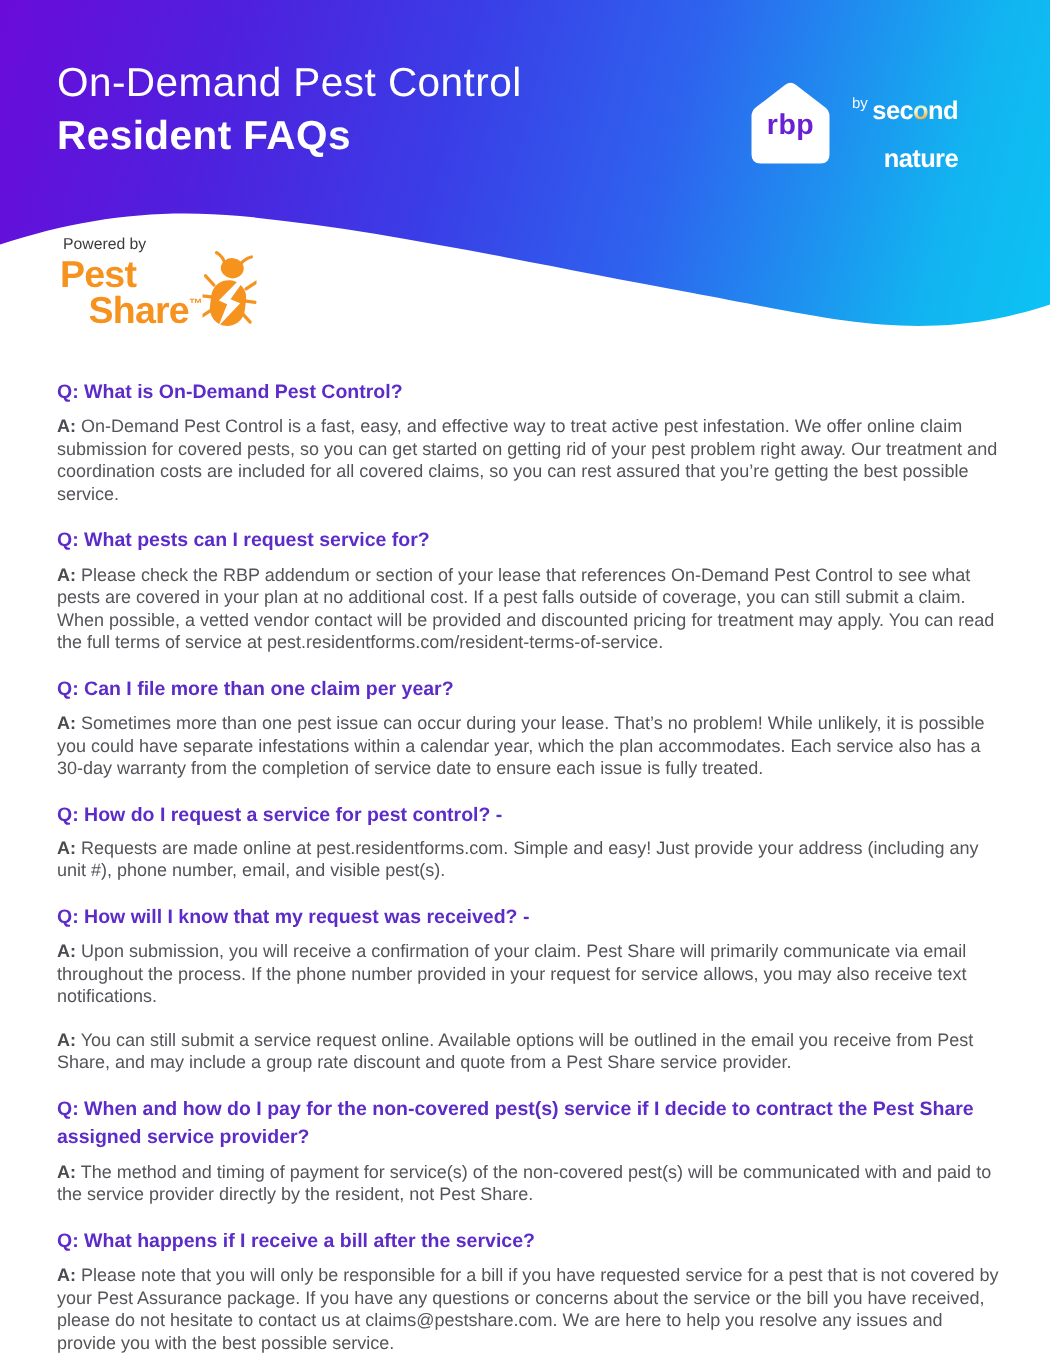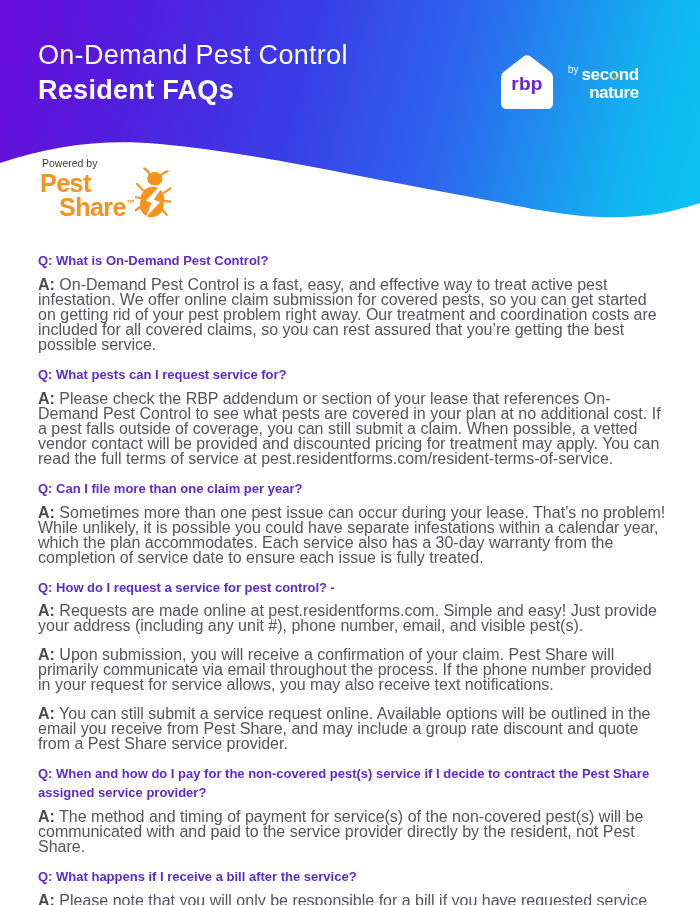--- a/index.html
+++ b/index.html
@@ -20,21 +20,21 @@
   .rbp-lockup { position: absolute; left: 497px; top: 52px; display: flex; align-items: flex-start; }
   .rbp-badge { position: relative; width: 60px; height: 64px; flex: 0 0 auto; }
   .rbp-badge svg { position: absolute; left: 0; top: 0; }
   .rbp-text {
     position: absolute; left: 0; top: 21px; width: 60px; text-align: center;
     color: #6a21d1; font-size: 19px; font-weight: 700; letter-spacing: 0.3px;
   }
   .sn-wordmark { margin: 13px 0 0 11px; color: #ffffff; line-height: 1.02; text-align: right; }
   .sn-by { font-size: 10px; font-weight: 400; vertical-align: 7px; margin-right: 3px; opacity: 0.95; }
   .sn-word, .sn-line2 { font-size: 17px; font-weight: 700; letter-spacing: -0.4px; }
-  .sn-line2 { margin-top: 1px; }
+  .sn-line2 { margin-top: 14px; }
   .sn-o { color: #ffffff; }
   @supports ((-webkit-background-clip: text) or (background-clip: text)) {
     .sn-o {
       background: linear-gradient(165deg, #57d0a0 15%, #f3ffe2 45%, #f2a93c 80%);
       -webkit-background-clip: text; background-clip: text; color: transparent;
     }
   }
 
   
   .powered { position: absolute; left: 40px; top: 157px; width: 150px; }
@@ -43,21 +43,21 @@
   .ps-line2 { margin-left: 19px; }
   .ps-tm { font-size: 9px; vertical-align: 10px; letter-spacing: 0; }
   .ps-bug { position: absolute; left: 95px; top: 9px; }
 
   
   .faq { padding: 20px 34px 0 38px; }
   .faq-item h3 {
     margin: 0 0 6px 0; font-size: 13px; font-weight: 700; color: #5d2bc8; line-height: 1.45;
   }
   .faq-item p {
-    margin: 0 0 14px 0; font-size: 16px; font-weight: 400; color: #55545a; line-height: 15px;
+    margin: 0 0 14px 0; font-size: 12px; font-weight: 400; color: #55545a; line-height: 15px;
   }
   .a-prefix { font-weight: 700; color: #4b4a50; }
 </style>
 </head>
 <body>
 
 <div class="page">
 
   <header class="hero">
     <div class="hero-titles">
@@ -118,20 +118,21 @@
     </section>
     <section class="faq-item">
       <h3>Q: Can I file more than one claim per year?</h3>
       <p><strong class="a-prefix">A:</strong> <span>Sometimes more than one pest issue can occur during your lease. That’s no problem! While unlikely, it is possible you could have separate infestations within a calendar year, which the plan accommodates. Each service also has a 30-day warranty from the completion of service date to ensure each issue is fully treated.</span></p>
     </section>
     <section class="faq-item">
       <h3>Q: How do I request a service for pest control? -</h3>
       <p><strong class="a-prefix">A:</strong> <span>Requests are made online at pest.residentforms.com. Simple and easy! Just provide your address (including any unit #), phone number, email, and visible pest(s).</span></p>
     </section>
     <section class="faq-item">
+      <h3>Q: How will I know that my request was received? -</h3>
       <p><strong class="a-prefix">A:</strong> <span>Upon submission, you will receive a confirmation of your claim. Pest Share will primarily communicate via email throughout the process. If the phone number provided in your request for service allows, you may also receive text notifications.</span></p>
     </section>
     <section class="faq-item">
       <p><strong class="a-prefix">A:</strong> <span>You can still submit a service request online. Available options will be outlined in the email you receive from Pest Share, and may include a group rate discount and quote from a Pest Share service provider.</span></p>
     </section>
     <section class="faq-item">
       <h3>Q: When and how do I pay for the non-covered pest(s) service if I decide to contract the Pest Share assigned service provider?</h3>
       <p><strong class="a-prefix">A:</strong> <span>The method and timing of payment for service(s) of the non-covered pest(s) will be communicated with and paid to the service provider directly by the resident, not Pest Share.</span></p>
     </section>
     <section class="faq-item">

